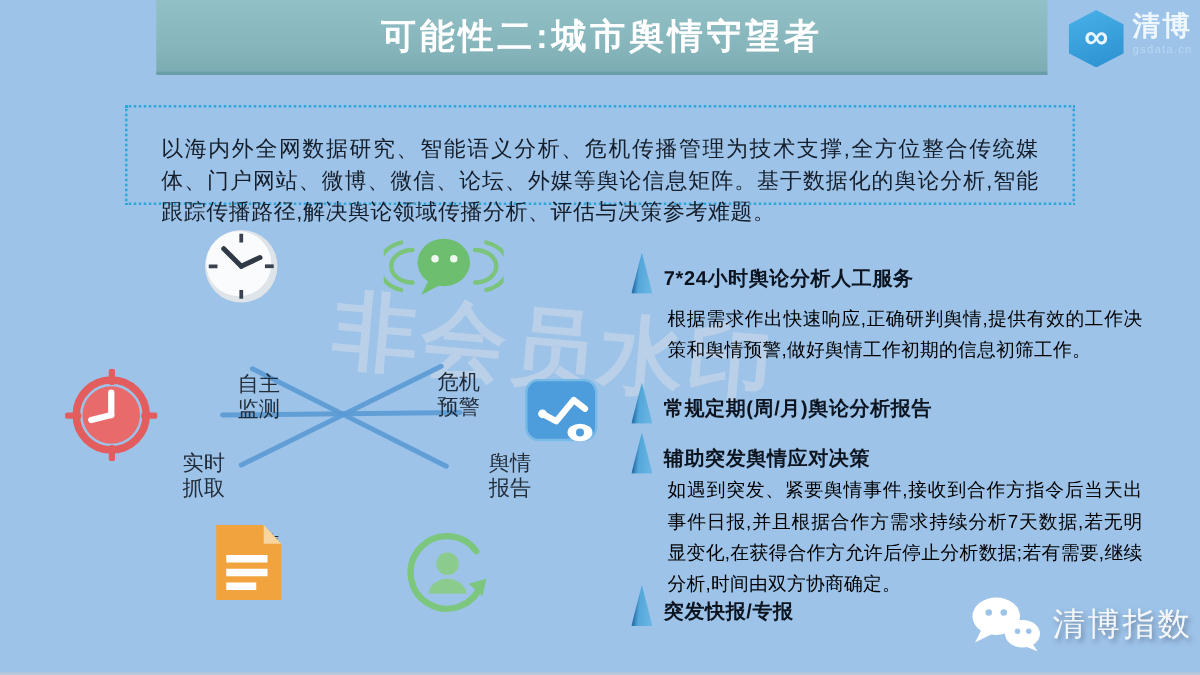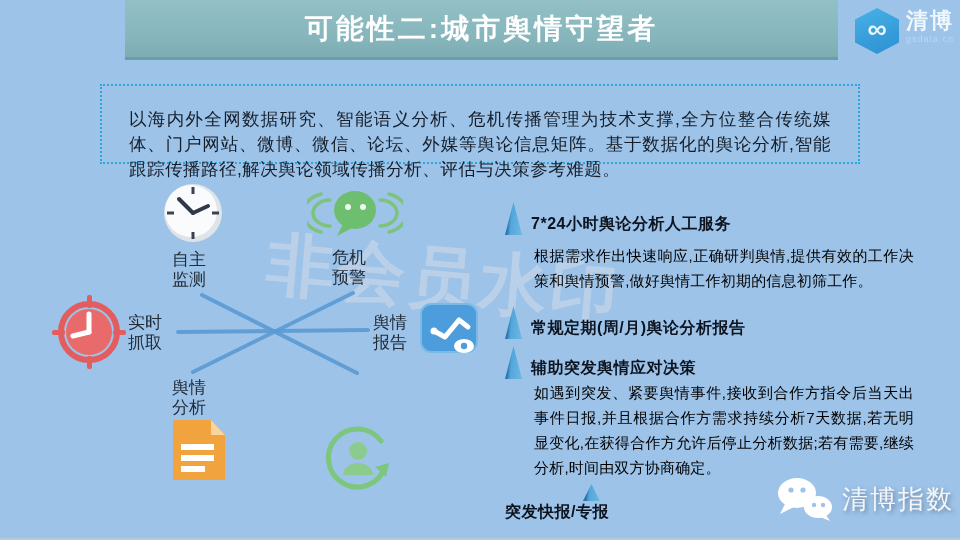--- a/index.html
+++ b/index.html
@@ -47,22 +47,22 @@
   .watermark{
     position:absolute;left:266px;top:234px;z-index:1;
     font-size:68px;font-weight:bold;color:#d3dce8;opacity:.55;
     letter-spacing:3px;white-space:nowrap;transform:rotate(5deg);pointer-events:none;
   }
 
   
   .diagram{position:absolute;left:40px;top:170px;width:480px;height:350px;z-index:2;}
   .diagram svg.lines{position:absolute;left:0;top:0;}
   .node-label{
-    position:absolute;width:52px;text-align:left;
-    font-size:17px;line-height:20px;color:#222c38;
+    position:absolute;width:52px;text-align:right;
+    font-size:17px;line-height:20px;color:#222c38;margin-top:48px;
   }
   .icon{position:absolute;}
 
   
   .services{position:absolute;left:505px;top:196px;width:412px;z-index:2;}
   .svc-head{position:absolute;display:flex;align-items:flex-end;}
   .tri{
     width:17px;height:33px;margin-right:9px;flex:0 0 17px;
     clip-path:polygon(50% 0,100% 100%,0 100%);
     background:linear-gradient(95deg,#2a74ad 0%,#2a74ad 22%,#54a7da 40%,#6db8e4 100%);
@@ -204,21 +204,21 @@
       <div class="tri"></div>
       <div class="svc-title">常规定期(周/月)舆论分析报告</div>
     </div>
 
     <div class="svc-head" style="top:150px;">
       <div class="tri"></div>
       <div class="svc-title">辅助突发舆情应对决策</div>
     </div>
     <div class="svc-body" style="top:184px;">如遇到突发、紧要舆情事件,接收到合作方指令后当天出事件日报,并且根据合作方需求持续分析7天数据,若无明显变化,在获得合作方允许后停止分析数据;若有需要,继续分析,时间由双方协商确定。</div>
 
-    <div class="svc-head" style="top:288px;flex-direction:column;">
+    <div class="svc-head" style="top:272px;">
       <div class="tri"></div>
       <div class="svc-title">突发快报/专报</div>
     </div>
   </div>
 
   <div class="footer-brand">
     <svg width="58" height="46">
       <ellipse cx="21" cy="17" rx="19" ry="15" fill="#ffffff"></ellipse>
       <polygon points="9,28 4,38 18,31" fill="#ffffff"></polygon>
       <circle cx="15" cy="14" r="2.6" fill="#9dc3e9"></circle>

